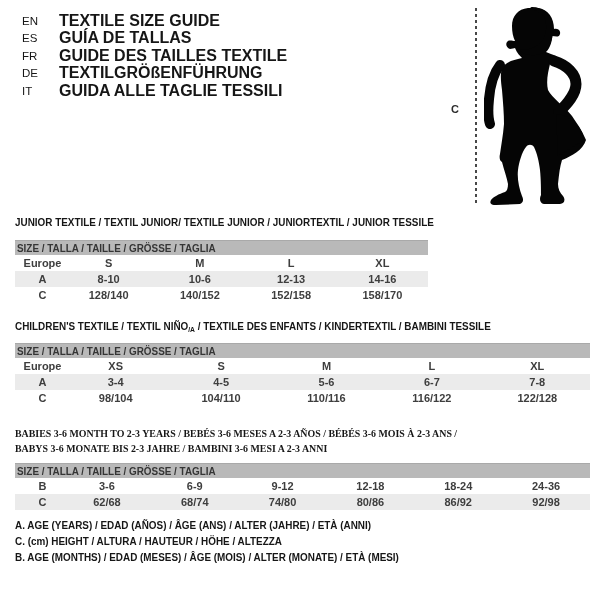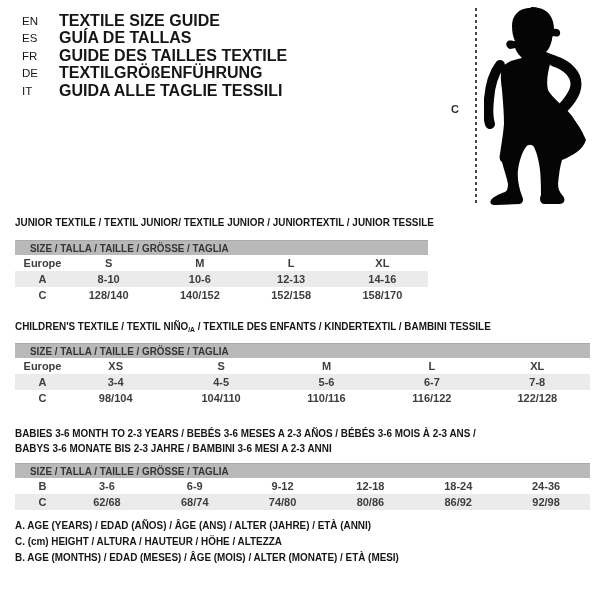--- a/index.html
+++ b/index.html
@@ -32,35 +32,35 @@
     left:475px;top:8px;width:2px;height:198px;
     background:repeating-linear-gradient(to bottom,#484848 0 3px,transparent 3px 6px);
   }
   .measure-label{left:451px;top:103px;font-size:11px;font-weight:bold;color:#2c2c2c;}
   .baby-figure{left:484px;top:2px;width:112px;height:208px;}
 
   
   .sec-title{font-size:11px;font-weight:bold;color:var(--text-dark);line-height:15px;white-space:nowrap;}
   .sec1-title{top:215px;left:15px;}
   .sec2-title{top:319px;left:15px;}
-  .sec3-title{top:426px;left:15px;}
+  .sec3-title{top:426px;left:15px;font-family:Liberation Serif, serif;}
   .subscript{font-size:7.5px;vertical-align:-2px;}
 
   
   .size-table{border-collapse:collapse;table-layout:fixed;}
   .t1{top:240px;left:15px;width:413px;}
   .t2{top:343px;left:15px;width:575px;}
   .t3{top:463px;left:15px;width:575px;}
   .size-table td{
     height:16px;padding:0;text-align:center;vertical-align:middle;
     font-size:11px;font-weight:bold;color:var(--table-text);line-height:16px;
   }
   .size-table tr.bar td{
     background:var(--table-header-bg);height:14px;line-height:14px;
-    text-align:left;padding-left:15px;color:#353535;
+    text-align:left;padding-left:2px;color:#353535;
     border-top:1px solid #a9a9a9;
   }
   .size-table td.rowlabel{text-align:center;padding-left:7px;}
   .size-table tr.shaded td{background:var(--row-alt-bg);}
   col.c-label{width:48px;}
 
   
   .footnotes{top:517px;left:15px;}
   .footnote{font-size:11px;font-weight:bold;line-height:16px;white-space:nowrap;}
 </style>

